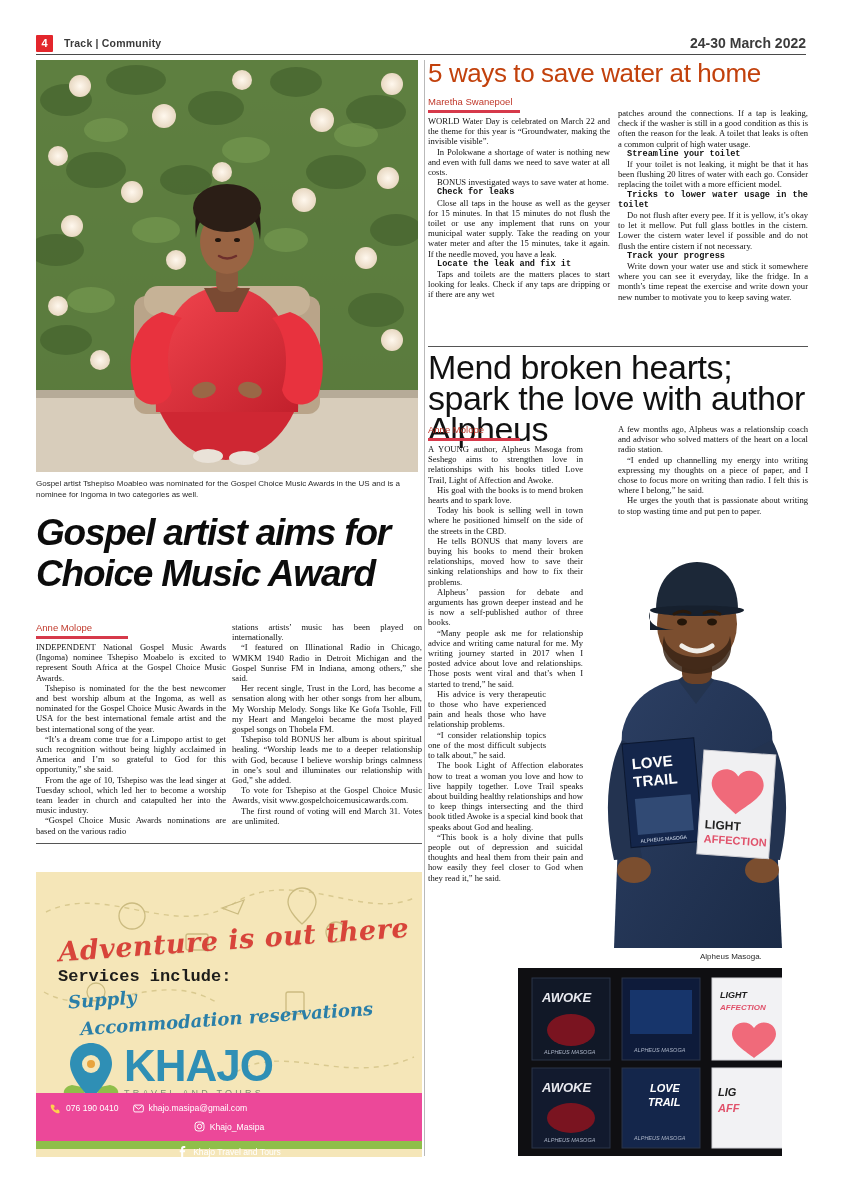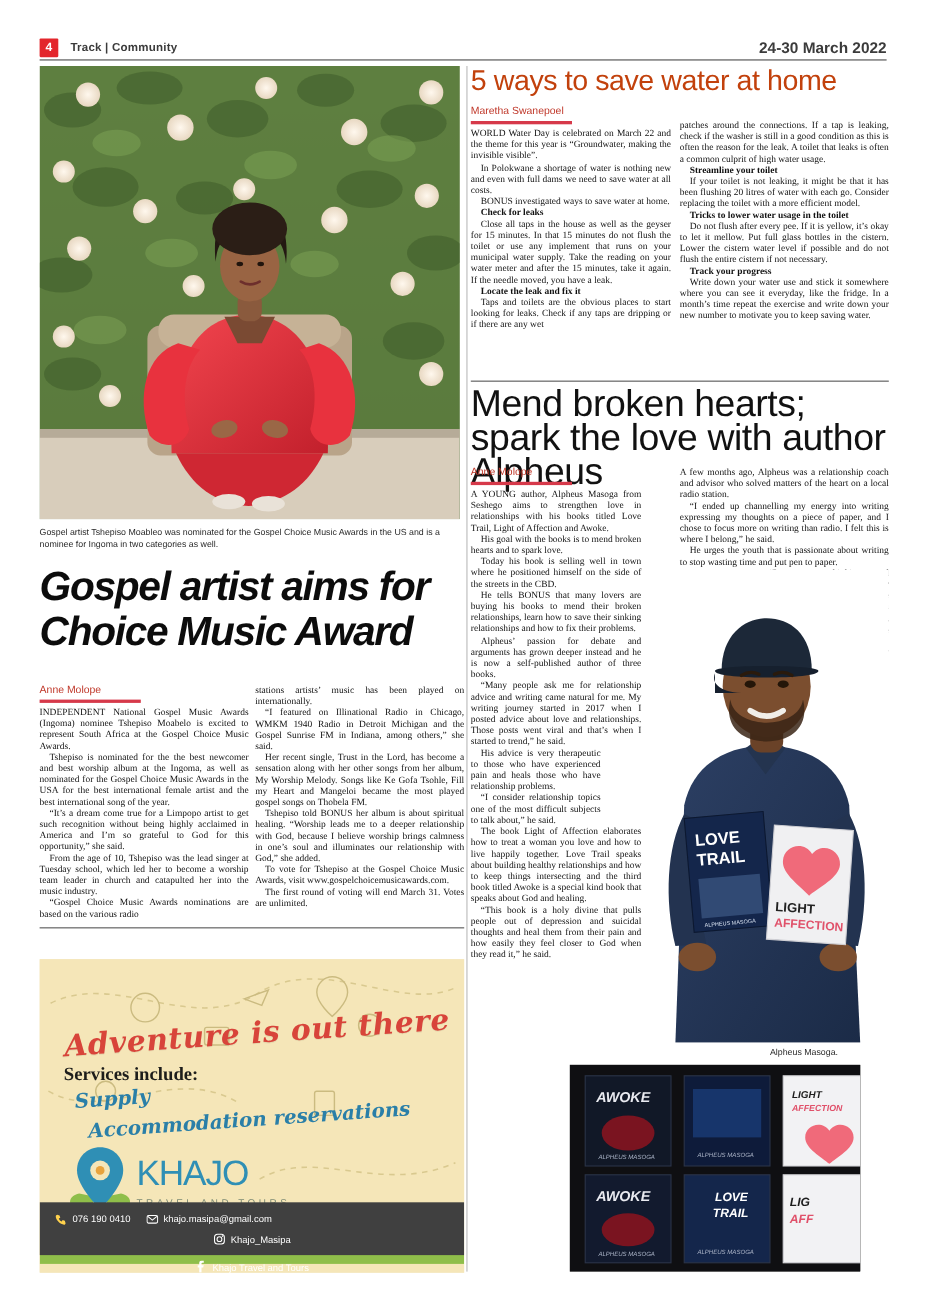--- a/index.html
+++ b/index.html
@@ -48,21 +48,21 @@
   .byline-rule{height:2.5px;background:#d6394a;margin-top:3px;}
   .body-col{
     font-family:"Liberation Serif",serif;
     font-size:8.6px;line-height:10.2px;
     text-align:justify;
     color:#111;
     hyphens:auto;
   }
   .body-col p{margin:0;text-indent:9px;}
   .body-col p.noindent{text-indent:0;}
-  .body-col p.sub{font-weight:bold;text-indent:9px;}
+  .body-col p.sub{font-weight:bold;text-indent:9px;font-family:Liberation Mono, monospace;}
 
   
   .photo-main{
     position:absolute;left:36px;top:60px;width:382px;height:412px;
     overflow:hidden;background:#cfd8c6;
   }
   .photo-caption{
     position:absolute;left:36px;top:478px;width:382px;
     font-family:"Liberation Sans",sans-serif;
     font-size:8px;line-height:11px;color:#2a2a2a;
@@ -90,49 +90,49 @@
   .ad-script1{
     position:absolute;left:22px;top:52px;
     font-family:"DejaVu Serif",serif;font-style:italic;font-weight:bold;
     font-size:27px;color:#d8443a;
     transform:rotate(-4deg);
     letter-spacing:.5px;
     text-shadow:0 1px 0 rgba(0,0,0,.06);
   }
   .ad-services{
     position:absolute;left:22px;top:95px;
-    font-family:Liberation Serif, serif;font-weight:bold;
+    font-family:Liberation Mono, monospace;font-weight:bold;
     font-size:17px;color:#1d1d1b;
   }
   .ad-script2{
     position:absolute;left:32px;top:117px;
     font-family:"DejaVu Serif",serif;font-style:italic;font-weight:bold;
     font-size:18px;color:#2a7fa8;transform:rotate(-4deg);
   }
   .ad-script3{
     position:absolute;left:44px;top:136px;
     font-family:"DejaVu Serif",serif;font-style:italic;font-weight:bold;
     font-size:18px;color:#2a7fa8;transform:rotate(-4deg);
   }
   .ad-logo{
     position:absolute;left:22px;top:165px;width:300px;height:70px;
     display:flex;align-items:center;
   }
   .pin-wrap{position:relative;width:66px;height:66px;}
   .ad-brand{
-    font-family:"Liberation Sans",sans-serif;font-weight:normal;
-    font-size:32px;color:#2f8fb5;letter-spacing:-1px;line-height:40px;
+    font-family:"Liberation Sans",sans-serif;font-weight:bold;
+    font-size:44px;color:#2f8fb5;letter-spacing:-1px;line-height:40px;
   }
   .ad-brand-sub{
     font-family:"Liberation Sans",sans-serif;
     font-size:9px;letter-spacing:3.2px;color:#7e8b74;margin-top:2px;
   }
   .ad-footer{
     position:absolute;left:0;bottom:16px;width:100%;height:48px;
-    background:#404040;
+    background:#ec4899;
     color:#fff;
     font-family:"Liberation Sans",sans-serif;font-size:8.6px;
     padding:6px 14px;box-sizing:border-box;
   }
   .ad-row{display:flex;align-items:center;gap:14px;height:18px;}
   .ad-item{display:flex;align-items:center;gap:5px;}
   .ad-ico{width:11px;height:11px;display:inline-block;}
 
   
   .vrule{position:absolute;left:424px;top:60px;width:1px;height:1096px;background:#b9b9b9;}
@@ -411,21 +411,21 @@
     <div class="byline-rule"></div>
   </div>
 
   <div class="body-col water-col-a">
     <p class="noindent">WORLD Water Day is celebrated on March 22 and the theme for this year is “Groundwater, making the invisible visible”.</p>
     <p>In Polokwane a shortage of water is nothing new and even with full dams we need to save water at all costs.</p>
     <p>BONUS investigated ways to save water at home.</p>
     <p class="sub">Check for leaks</p>
     <p>Close all taps in the house as well as the geyser for 15 minutes. In that 15 minutes do not flush the toilet or use any implement that runs on your municipal water supply. Take the reading on your water meter and after the 15 minutes, take it again. If the needle moved, you have a leak.</p>
     <p class="sub">Locate the leak and fix it</p>
-    <p>Taps and toilets are the obvious places to start looking for leaks. Check if any taps are dripping or if there are any wet</p>
+    <p>Taps and toilets are the matters places to start looking for leaks. Check if any taps are dripping or if there are any wet</p>
   </div>
 
   <div class="body-col water-col-b">
     <p class="noindent">patches around the connections. If a tap is leaking, check if the washer is still in a good condition as this is often the reason for the leak. A toilet that leaks is often a common culprit of high water usage.</p>
     <p class="sub">Streamline your toilet</p>
     <p>If your toilet is not leaking, it might be that it has been flushing 20 litres of water with each go. Consider replacing the toilet with a more efficient model.</p>
     <p class="sub">Tricks to lower water usage in the toilet</p>
     <p>Do not flush after every pee. If it is yellow, it’s okay to let it mellow. Put full glass bottles in the cistern. Lower the cistern water level if possible and do not flush the entire cistern if not necessary.</p>
     <p class="sub">Track your progress</p>
     <p>Write down your water use and stick it somewhere where you can see it everyday, like the fridge. In a month’s time repeat the exercise and write down your new number to motivate you to keep saving water.</p>
@@ -437,21 +437,21 @@
 
   <div class="love-byline">
     <div class="byline">Anne Molope</div>
     <div class="byline-rule"></div>
   </div>
 
   <div class="body-col love-col-a">
     <p class="noindent">A YOUNG author, Alpheus Masoga from Seshego aims to strengthen love in relationships with his books titled Love Trail, Light of Affection and Awoke.</p>
     <p>His goal with the books is to mend broken hearts and to spark love.</p>
     <p>Today his book is selling well in town where he positioned himself on the side of the streets in the CBD.</p>
-    <p>He tells BONUS that many lovers are buying his books to mend their broken relationships, learn how to save their sinking relationships and how to fix their problems.</p>
+    <p>He tells BONUS that many lovers are buying his books to mend their broken relationships, moved how to save their sinking relationships and how to fix their problems.</p>
     <p>Alpheus’ passion for debate and arguments has grown deeper instead and he is now a self-published author of three books.</p>
     <p>“Many people ask me for relationship advice and writing came natural for me. My writing journey started in 2017 when I posted advice about love and relationships. Those posts went viral and that’s when I started to trend,” he said.</p>
     <p style="width:118px;">His advice is very therapeutic to those who have experienced pain and heals those who have relationship problems.</p>
     <p style="width:118px;">“I consider relationship topics one of the most difficult subjects to talk about,” he said.</p>
     <p>The book Light of Affection elaborates how to treat a woman you love and how to live happily together. Love Trail speaks about building healthy relationships and how to keep things intersecting and the third book titled Awoke is a special kind book that speaks about God and healing.</p>
     <p>“This book is a holy divine that pulls people out of depression and suicidal thoughts and heal them from their pain and how easily they feel closer to God when they read it,” he said.</p>
   </div>
 
   <div class="body-col love-col-b">
     <p class="noindent">A few months ago, Alpheus was a relationship coach and advisor who solved matters of the heart on a local radio station.</p>

